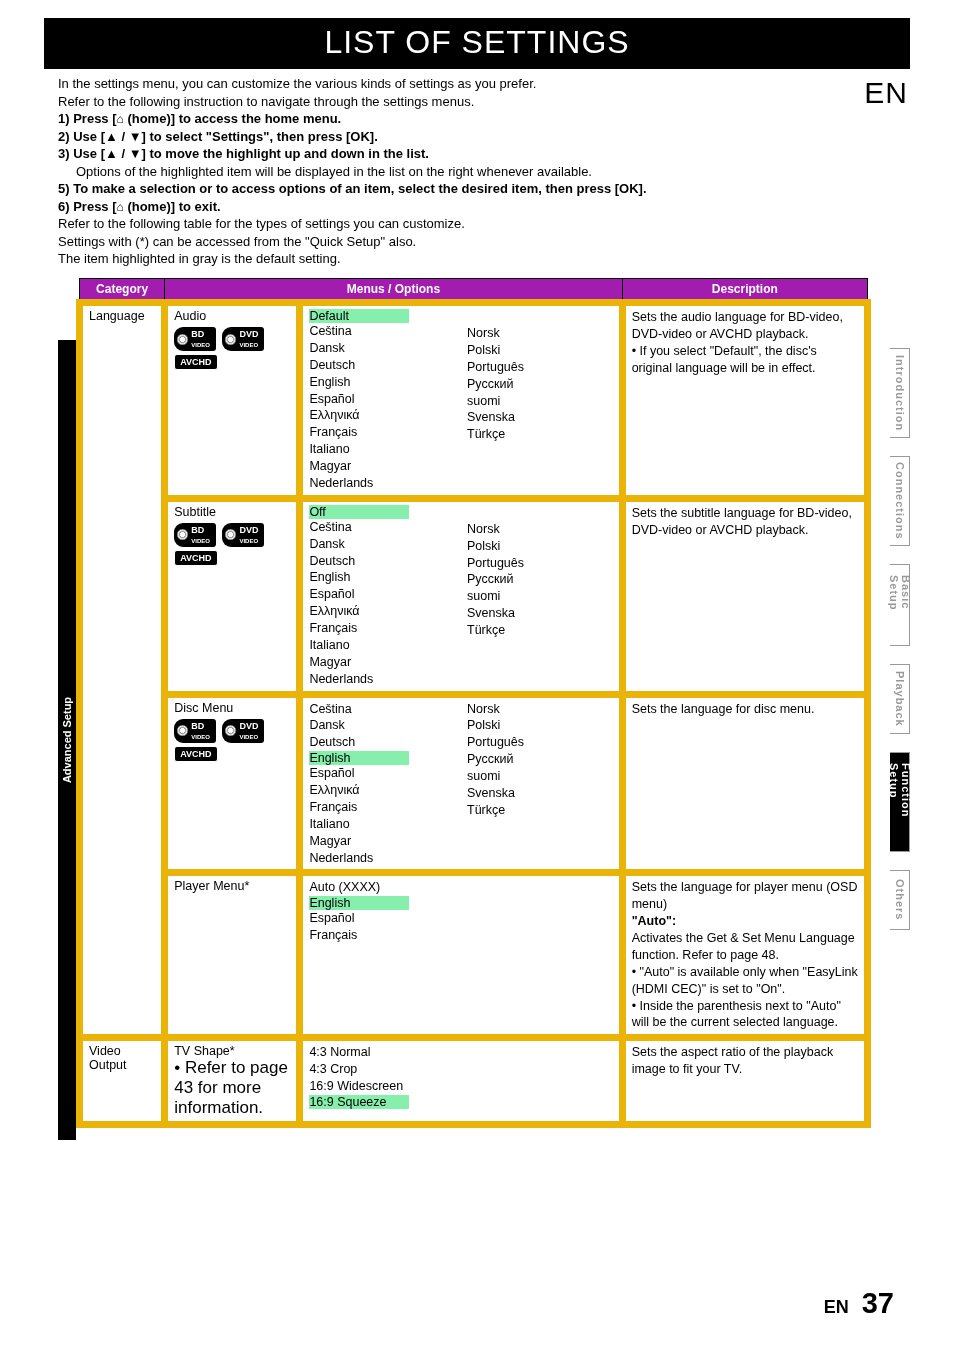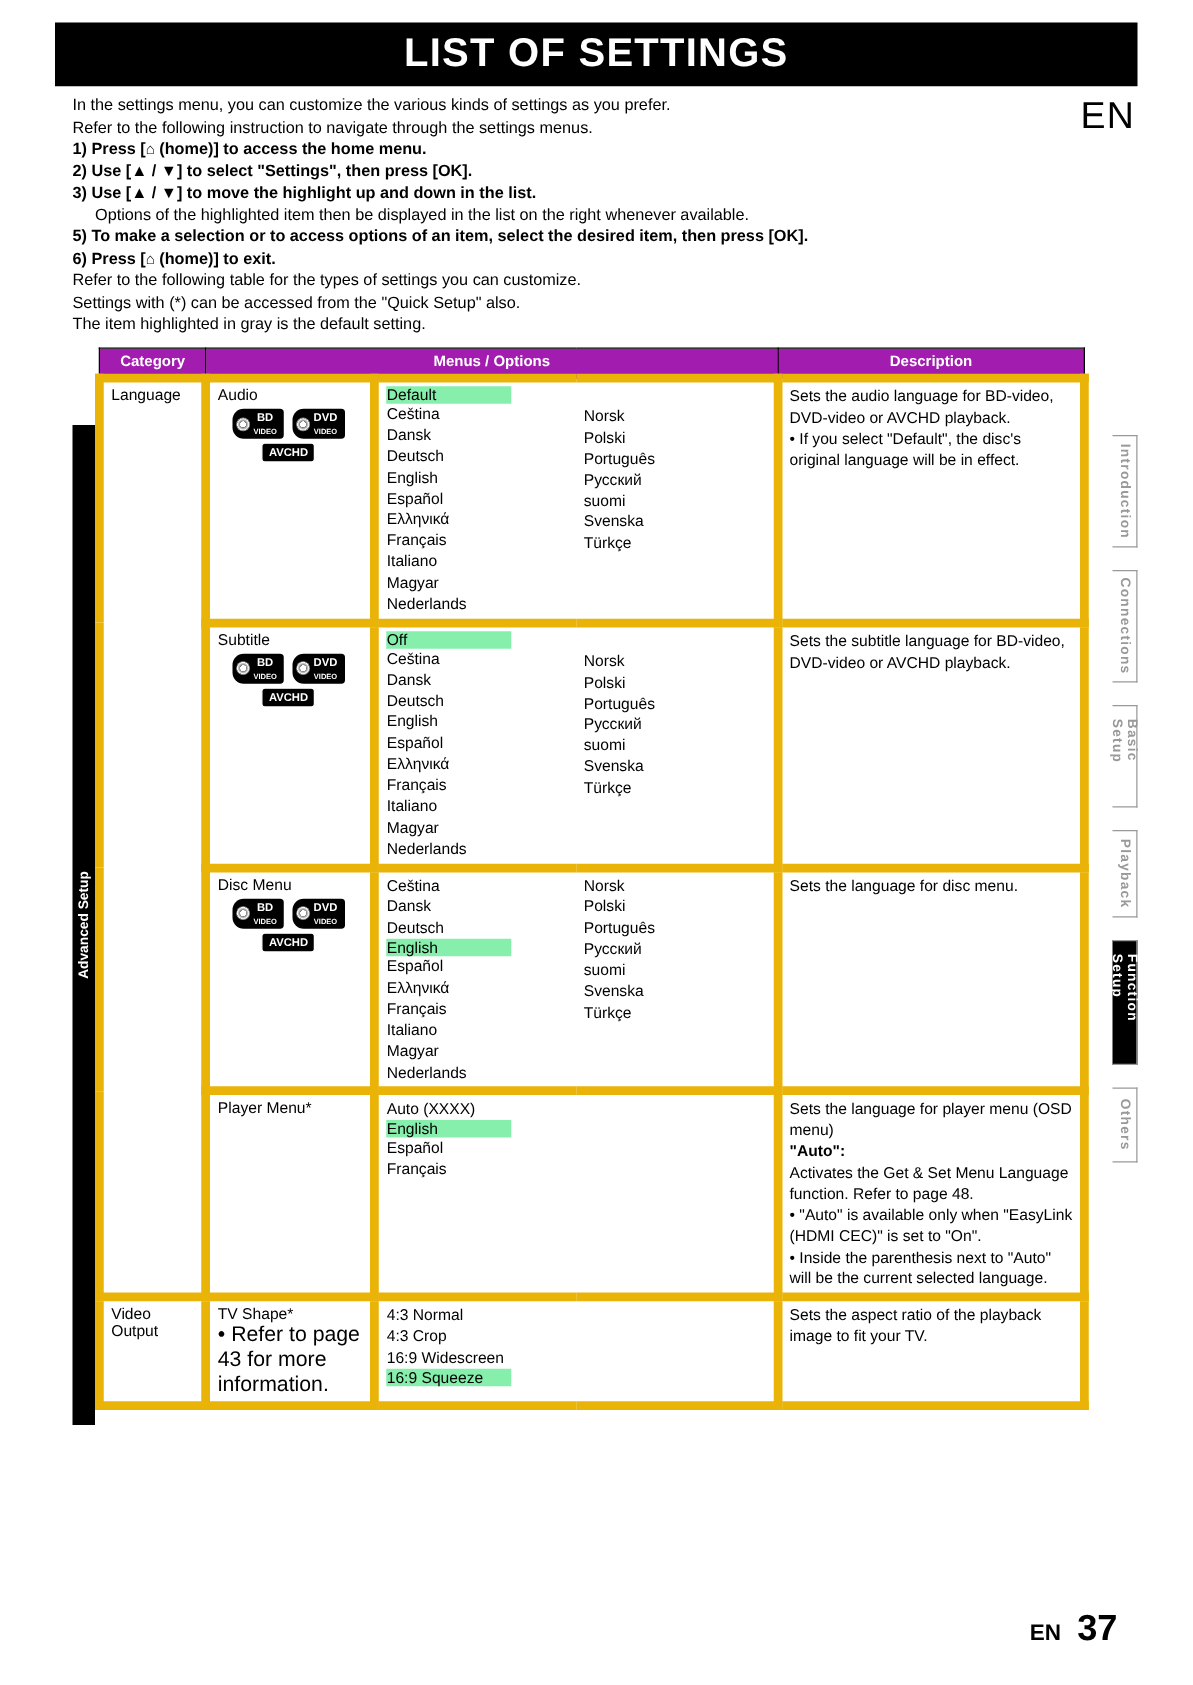--- a/index.html
+++ b/index.html
@@ -9,21 +9,21 @@
       width: 954px;
       height: 1348px;
       position: relative;
       color: #000;
     }
     .title-bar {
       background: #000;
       color: #fff;
       text-align: center;
       font-size: 32px;
-      font-weight: 700;
+      font-weight: 400;
       padding: 6px 0 8px;
       letter-spacing: 1px;
       margin: 18px 44px 4px 44px;
     }
     .intro {
       margin: 6px 58px 10px 58px;
       font-size: 13px;
       line-height: 1.35;
     }
     .intro .bold { font-weight: 700; }
@@ -60,21 +60,21 @@
       border: 1px solid #000;
       font-size: 12px;
     }
     table.main td {
       border: 7px solid #eab308;
       padding: 3px 6px;
       vertical-align: top;
     }
     table.main td.no-border-right { border-right: none; }
     table.main td.no-border-left { border-left: none; }
-    .badges { margin-top: 4px; text-align: center; }
+    .badges { margin-top: 4px; }
     .badge {
       display: inline-flex;
       align-items: center;
       background: #000;
       color: #fff;
       font-size: 9px;
       font-weight: 700;
       padding: 2px 6px 2px 3px;
       border-radius: 9px 3px 3px 9px;
       margin-right: 3px;
@@ -141,21 +141,21 @@
 
 <div class="lang-bar"></div>
 <div class="lang-badge">EN</div>
 
 <div class="intro">
   <div class="row">In the settings menu, you can customize the various kinds of settings as you prefer.</div>
   <div class="row">Refer to the following instruction to navigate through the settings menus.</div>
   <div class="row bold"><span>1)  Press [</span><span class="glyph">⌂</span><span> (home)] to access the home menu.</span></div>
   <div class="row bold">2)  Use [▲ / ▼] to select "Settings", then press [OK].</div>
   <div class="row bold">3)  Use [▲ / ▼] to move the highlight up and down in the list.</div>
-  <div class="row" style="padding-left:18px">Options of the highlighted item then be displayed in the list on the right whenever available.</div>
+  <div class="row" style="padding-left:18px">Options of the highlighted item will be displayed in the list on the right whenever available.</div>
   <div class="row bold">5)  To make a selection or to access options of an item, select the desired item, then press [OK].</div>
   <div class="row bold"><span>6)  Press [</span><span class="glyph">⌂</span><span> (home)] to exit.</span></div>
   <div class="row">Refer to the following table for the types of settings you can customize.</div>
   <div class="row">Settings with (*) can be accessed from the "Quick Setup" also.</div>
   <div class="row">The item highlighted in gray is the default setting.</div>
 </div>
 
 <div class="side-tab-left">
   <span>Advanced Setup</span>
 </div>

